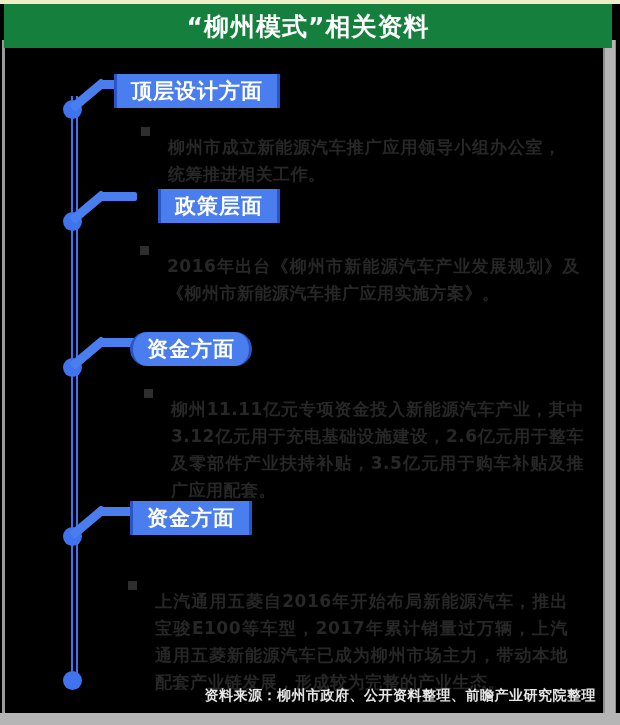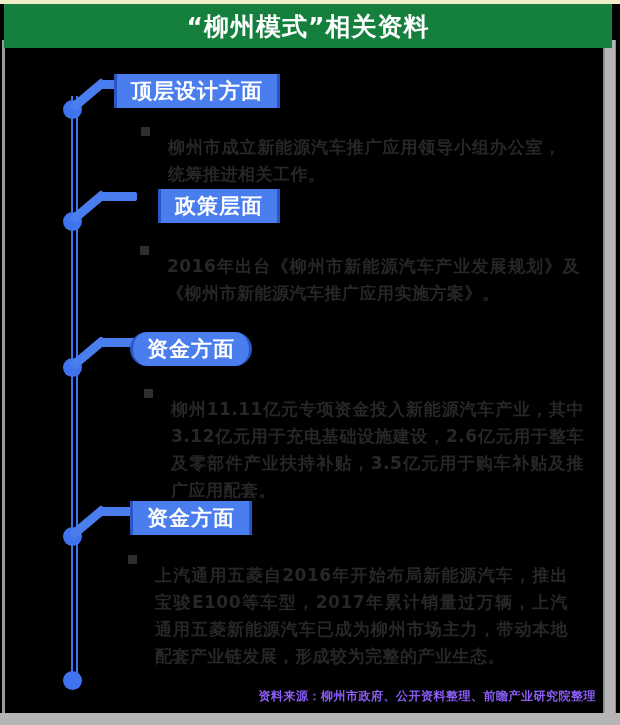--- a/index.html
+++ b/index.html
@@ -143,22 +143,22 @@
     letter-spacing: 0.5px;
     text-align: justify;
     margin-top: 16px;
   }
 
   
   .footer {
     position: absolute;
     right: 24px;
     bottom: 20px;
-    color: #8b5cf6;
-    font-size: 12px;
+    color: #e5e5e5;
+    font-size: 14px;
     font-weight: bold;
     letter-spacing: 0.5px;
     white-space: nowrap;
   }
 </style>
 </head>
 <body>
 
 <div class="top-strip"></div>
 <div class="edge-rail-left"></div>
@@ -212,18 +212,18 @@
   <span class="chip-text">资金方面</span>
 </div>
 <div class="body-block" style="left:144px; top:380px; width:440px;">
   <span class="bullet"></span>
   <span class="body-text">柳州11.11亿元专项资金投入新能源汽车产业，其中3.12亿元用于充电基础设施建设，2.6亿元用于整车及零部件产业扶持补贴，3.5亿元用于购车补贴及推广应用配套。</span>
 </div>
 
 <div class="chip" style="left:130px; top:501px;">
   <span class="chip-text">资金方面</span>
 </div>
-<div class="body-block" style="left:128px; top:546px; width:440px;">
+<div class="body-block" style="left:128px; top:572px; width:440px;">
   <span class="bullet"></span>
   <span class="body-text">上汽通用五菱自2016年开始布局新能源汽车，推出宝骏E100等车型，2017年累计销量过万辆，上汽通用五菱新能源汽车已成为柳州市场主力，带动本地配套产业链发展，形成较为完整的产业生态。</span>
 </div>
 
 <div class="footer">资料来源：柳州市政府、公开资料整理、前瞻产业研究院整理</div>
 
 </body></html>

